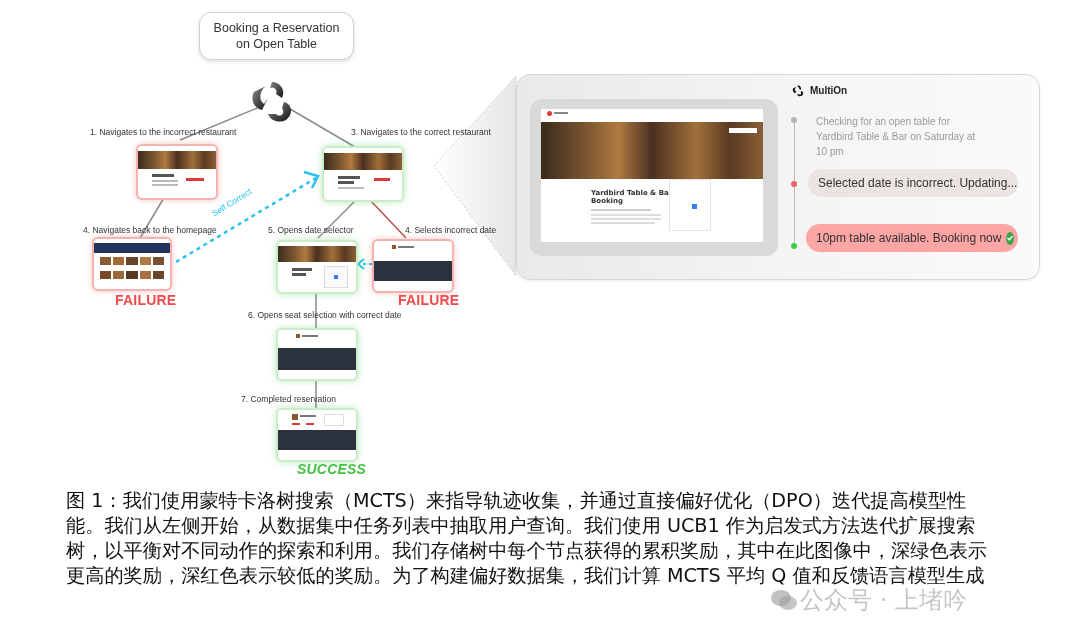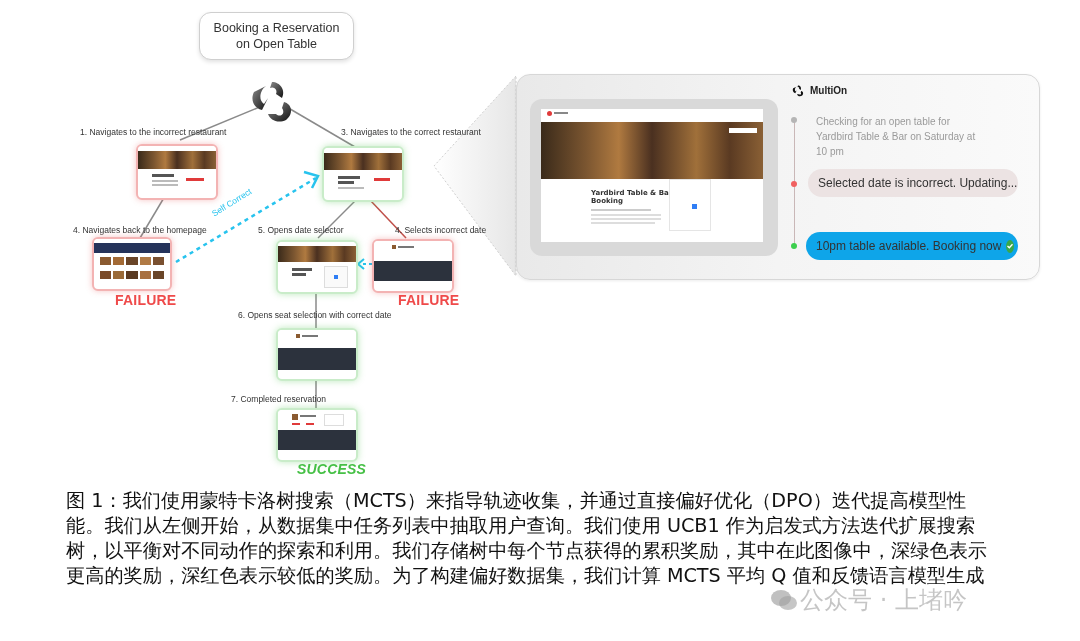--- a/index.html
+++ b/index.html
@@ -1,19 +1,19 @@
 <!DOCTYPE html>
 <html><head>
 <meta charset="utf-8">
 <style>
   html,body{margin:0;padding:0;background:#ffffff;}
   body{width:1080px;height:641px;position:relative;overflow:hidden;font-family:"Liberation Sans","DejaVu Sans",sans-serif;}
   .abs{position:absolute;}
   .title-box{left:199px;top:12px;width:153px;height:46px;border:1px solid #cfcfcf;border-radius:12px;background:#fff;box-shadow:0 2px 4px rgba(0,0,0,0.12);display:flex;align-items:center;justify-content:center;text-align:center;font-size:12.5px;line-height:16px;color:#333;}
-  .step-label{font-size:8.5px;color:#333;white-space:nowrap;}
+  .step-label{font-size:8.5px;color:#333;white-space:nowrap;margin-left:10px;}
   .thumb{border-radius:6px;background:#fff;overflow:hidden;}
   .thumb.red{border:2px solid #f3b3b3;box-shadow:0 0 6px rgba(230,90,90,0.35);}
   .thumb.green{border:2px solid #c9ecc9;box-shadow:0 0 7px rgba(90,200,90,0.4);}
   .status{font-size:14px;font-weight:bold;letter-spacing:0.2px;}
   .failure{color:#ef4a4a;}
   .success{color:#46c046;font-style:italic;}
   .photo{background:linear-gradient(90deg,#3a2a1a,#7a5530 20%,#b07a40 35%,#4a3020 50%,#a0703a 70%,#5a3a22 85%,#8a6035);}
   .darkband{background:#2c323d;}
   .panel{left:516px;top:74px;width:522px;height:204px;border:1px solid #d7d7d7;border-radius:14px;background:linear-gradient(90deg,#e9e9e9 0%,#f4f4f4 50%,#fafafa 100%);box-shadow:0 1px 3px rgba(0,0,0,0.08);}
   .tablet{left:530px;top:99px;width:248px;height:157px;background:#d9d9d9;border-radius:12px;}
@@ -198,21 +198,21 @@
 <div class="abs msg-gray" style="left:816px;top:114px;">
   <div>Checking for an open table for</div>
   <div>Yardbird Table &amp; Bar on Saturday at</div>
   <div>10 pm</div>
 </div>
 
 <div class="abs pill" style="left:808px;top:169px;height:28px;width:190px;background:#ece3e3;">
   <span>Selected date is incorrect. Updating...</span>
 </div>
 
-<div class="abs pill" style="left:806px;top:232px;height:28px;width:192px;background:#0ea5e9;">
+<div class="abs pill" style="left:806px;top:224px;height:28px;width:192px;background:#fca5a5;">
   <span>10pm table available. Booking now</span>
   <span style="display:inline-flex;margin-left:5px;width:13px;height:13px;border-radius:50%;background:#3aa84a;align-items:center;justify-content:center;">
     <svg width="8" height="8" viewBox="0 0 8 8">
         <polyline points="1.5,4 3.3,5.8 6.5,2.2" fill="none" stroke="#fff" stroke-width="1.3"></polyline>
       </svg>
   </span>
 </div>
 
 <div class="abs caption">
   <div class="cap-line">图 1：我们使用蒙特卡洛树搜索（MCTS）来指导轨迹收集，并通过直接偏好优化（DPO）迭代提高模型性</div>

